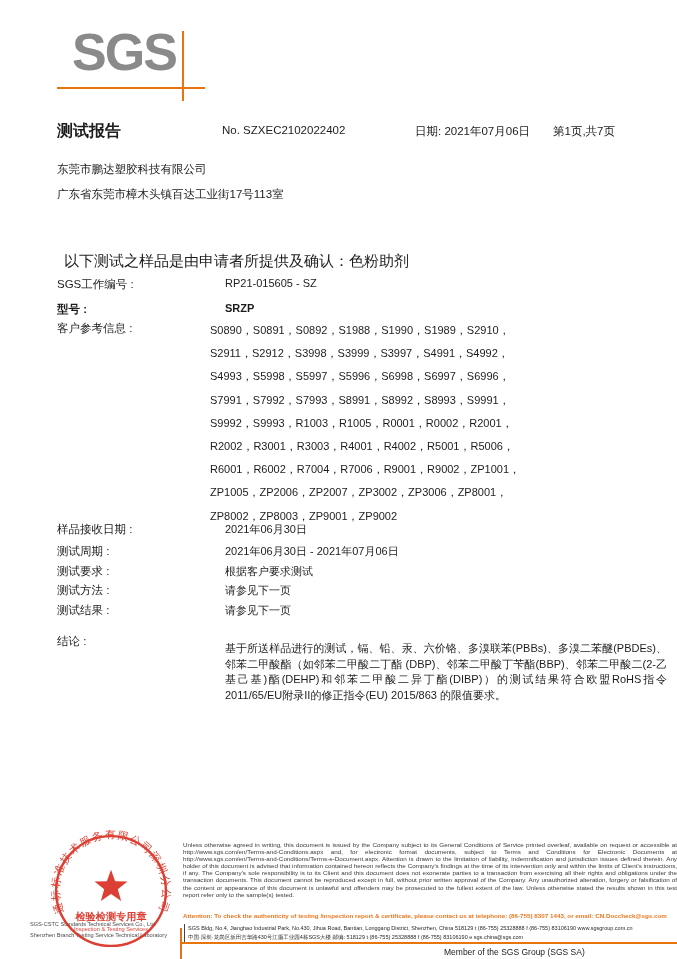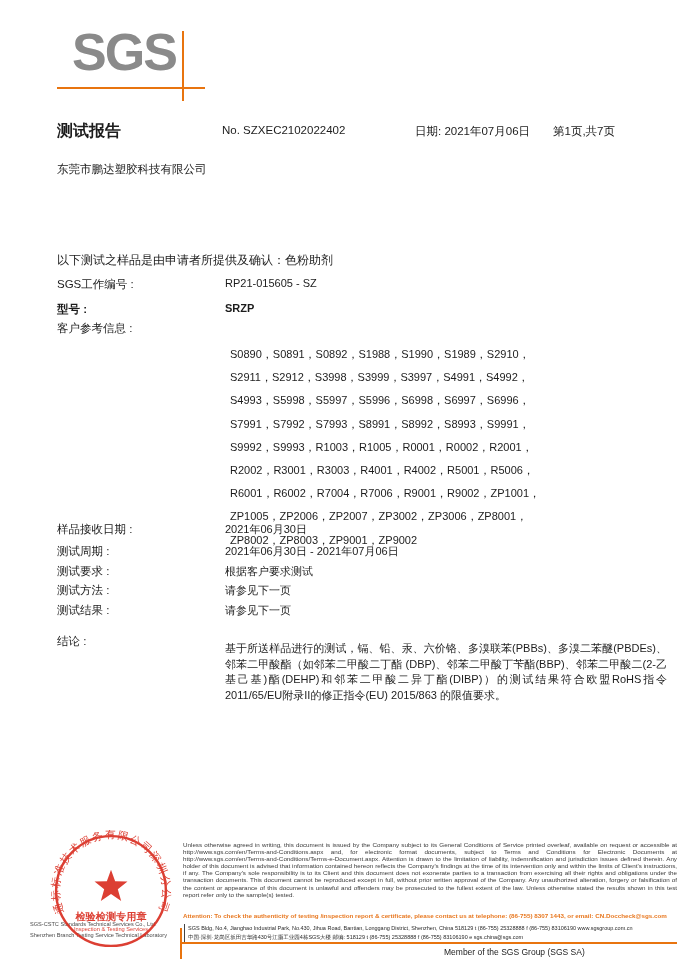--- a/index.html
+++ b/index.html
@@ -15,28 +15,28 @@
   .logo-hline{position:absolute;left:57px;top:87px;width:148px;height:2px;background:#e8740f;}
   .logo-vline{position:absolute;left:182px;top:31px;width:2px;height:70px;background:#e8740f;}
   
   .hdr-title{position:absolute;left:57px;top:121px;font-size:16px;font-weight:bold;}
   .hdr-no{position:absolute;left:222px;top:124px;font-size:11.5px;text-align:right;}
   .hdr-date{position:absolute;left:415px;top:124px;font-size:11.5px;}
   .hdr-page{position:absolute;left:553px;top:124px;font-size:11.5px;}
   
   .company{position:absolute;left:57px;top:162px;font-size:11.5px;}
   .caddr{position:absolute;left:57px;top:187px;font-size:11.5px;}
-  .intro{position:absolute;left:57px;top:252px;font-size:12px;}
+  .intro{position:absolute;left:64px;top:252px;font-size:15px;}
   
   .lbl{position:absolute;left:57px;font-size:11.5px;}
   .val{position:absolute;left:225px;font-size:11px;}
   #r-job .lbl,#r-job .val{top:277px;}
   #r-model .lbl,#r-model .val{top:302px;font-weight:bold;}
   #r-ref .lbl{top:321px;}
-  .ref-lines{position:absolute;left:230px;top:319px;font-size:11px;line-height:23.2px;margin-top:24px;}
+  .ref-lines{position:absolute;left:210px;top:319px;font-size:11px;line-height:23.2px;}
   #r-recv .lbl,#r-recv .val{top:522px;}
   #r-period .lbl,#r-period .val{top:544px;}
   #r-req .lbl,#r-req .val{top:564px;}
   #r-method .lbl,#r-method .val{top:583px;}
   #r-result .lbl,#r-result .val{top:603px;}
   #r-conc .lbl{top:634px;}
   .conc-val{position:absolute;left:225px;top:630px;width:442px;font-size:11px;line-height:15.6px;text-align:justify;}
   
   .stamp{position:absolute;left:50px;top:830px;width:122px;height:122px;opacity:.9;z-index:2;}
   .footer-co{position:absolute;left:30px;top:919px;width:165px;font-size:5.6px;line-height:11px;color:#4a4a4a;z-index:1;}
@@ -64,20 +64,21 @@
   <div class="logo-text">SGS</div>
   <div class="logo-hline"></div>
   <div class="logo-vline"></div>
 
   <div class="hdr-title">测试报告</div>
   <div class="hdr-no">No. SZXEC2102022402</div>
   <div class="hdr-date">日期: 2021年07月06日</div>
   <div class="hdr-page">第1页,共7页</div>
 
   <div class="company">东莞市鹏达塑胶科技有限公司</div>
+  <div class="caddr">广东省东莞市樟木头镇百达工业街17号113室</div>
 
   <div class="intro">以下测试之样品是由申请者所提供及确认：色粉助剂</div>
 
   <div id="r-job">
     <span class="lbl">SGS工作编号 :</span>
     <span class="val">RP21-015605 - SZ</span>
   </div>
   <div id="r-model">
     <span class="lbl">型号 :</span>
     <span class="val">SRZP</span>

